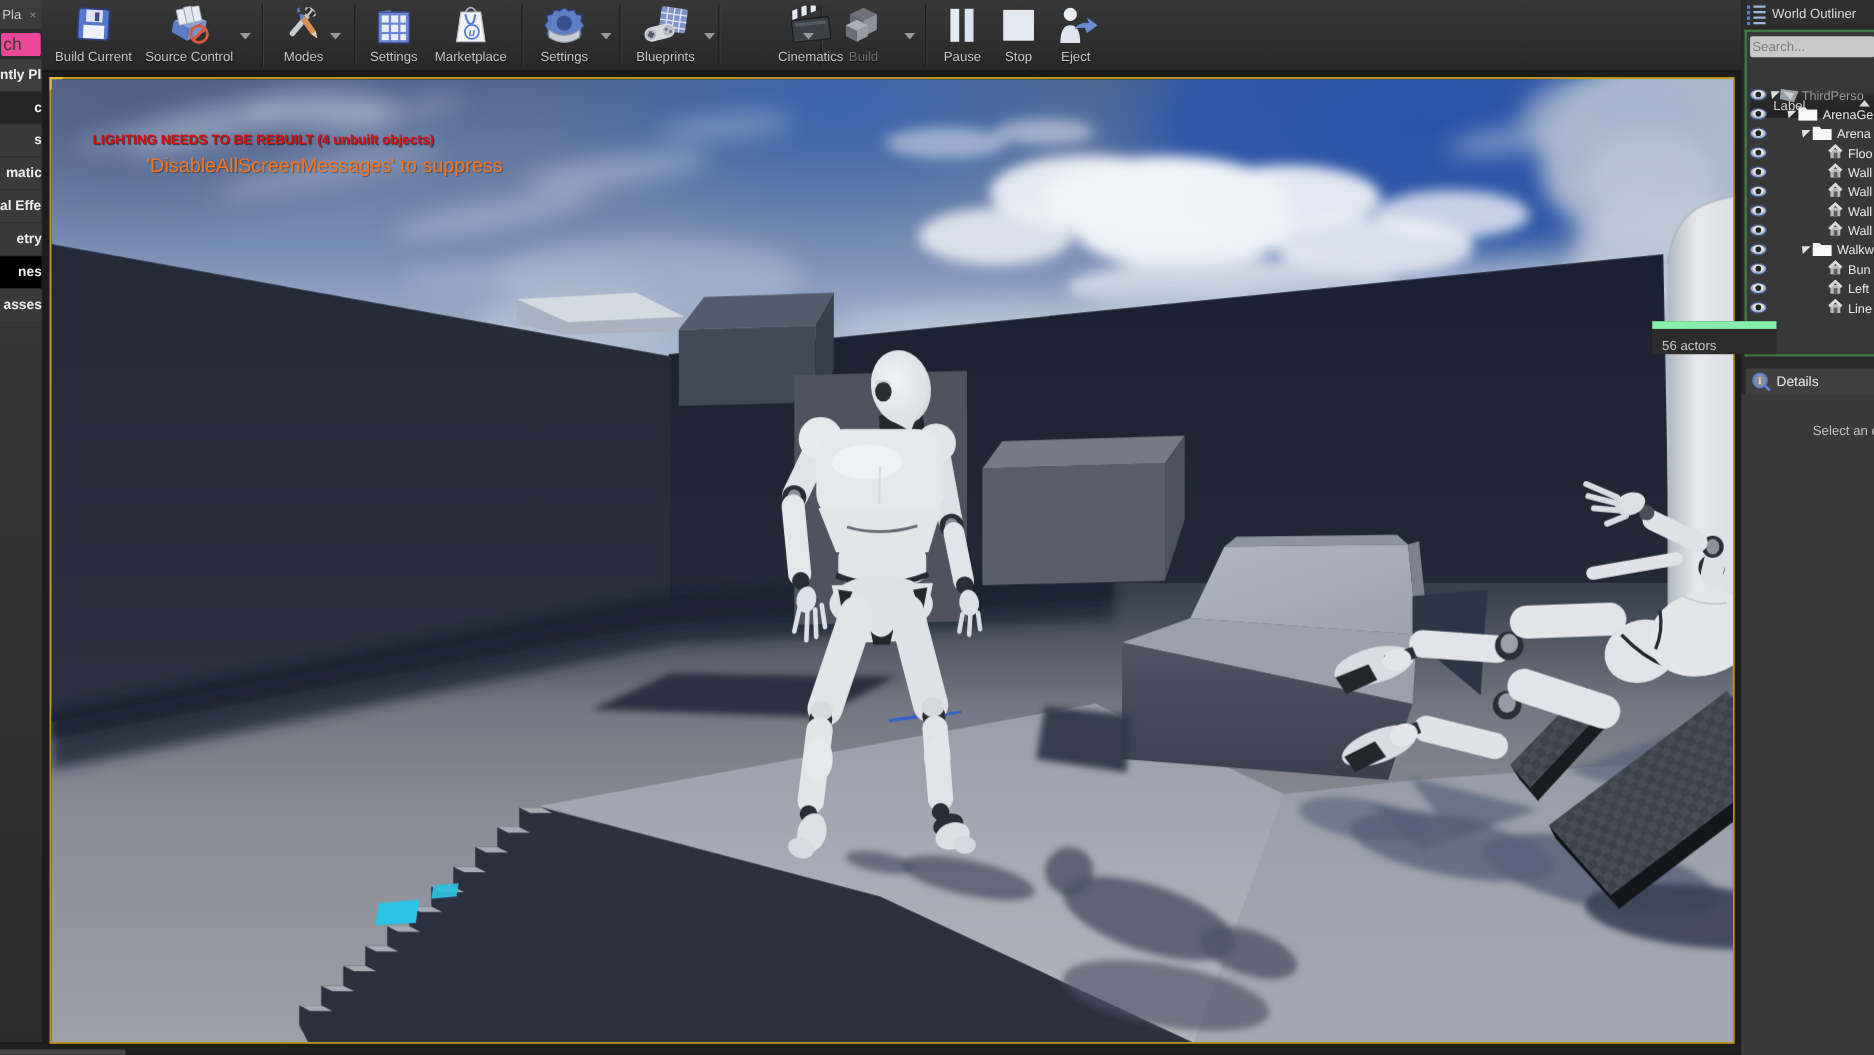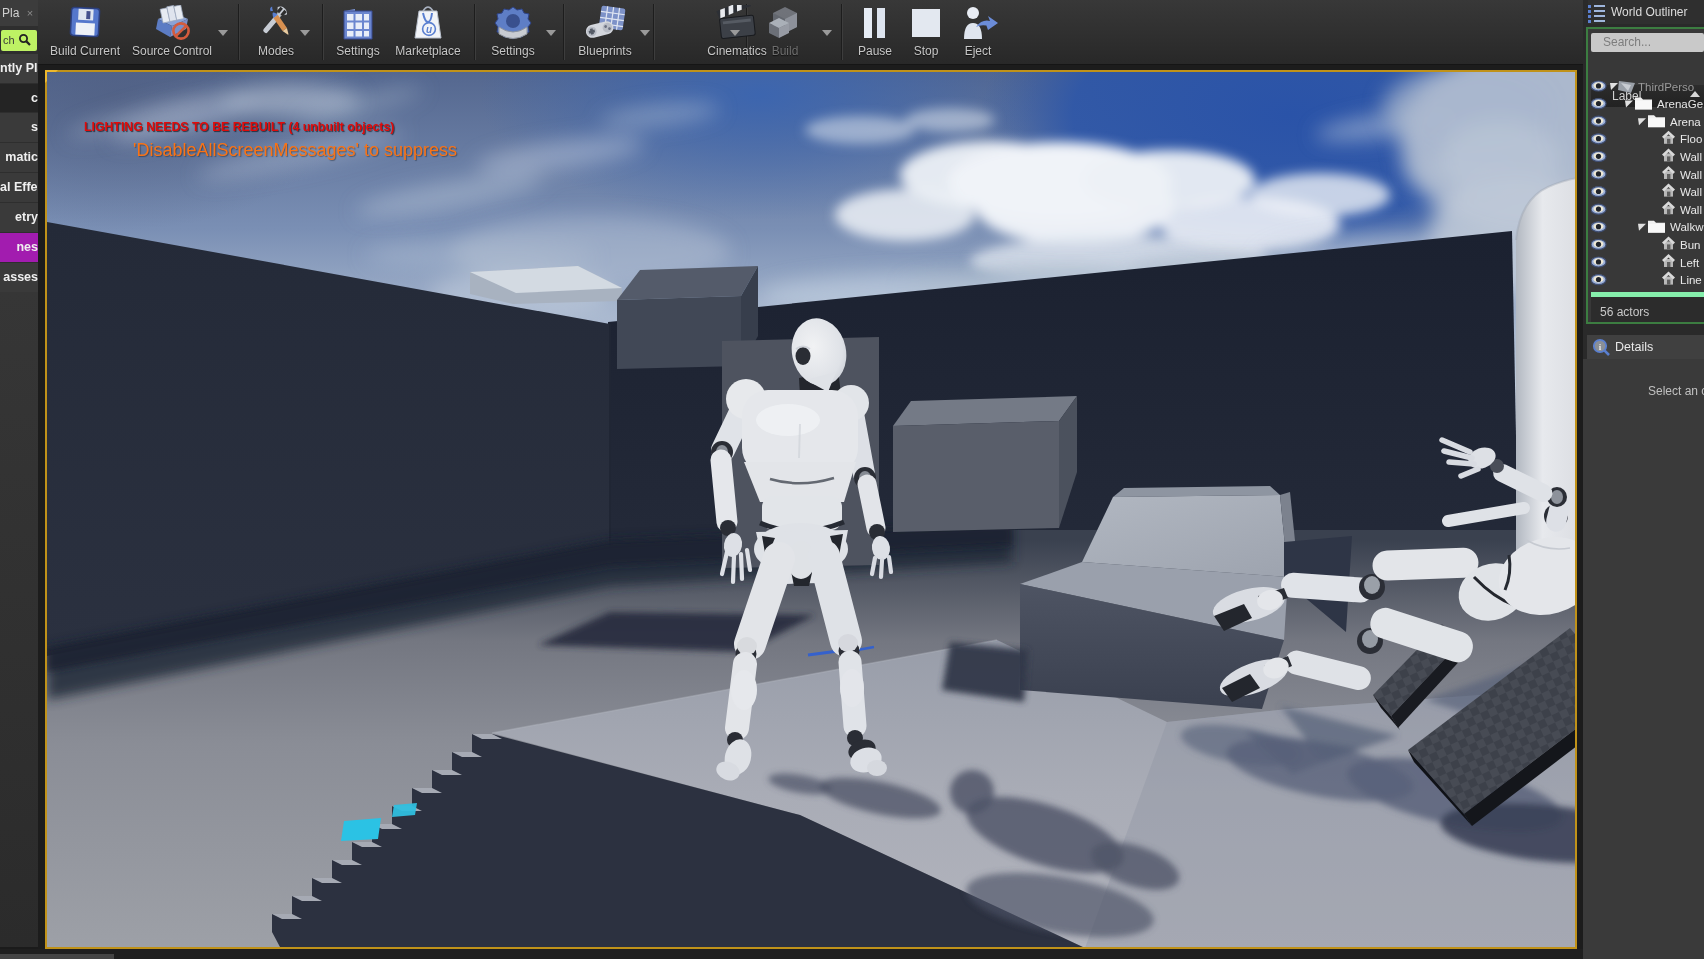--- a/index.html
+++ b/index.html
@@ -4,22 +4,22 @@
 <style>
   * { margin:0; padding:0; box-sizing:border-box; }
   html,body { width:1704px; height:959px; overflow:hidden; background:#1b1b1b;
     font-family:"Liberation Sans", sans-serif; }
   .abs { position:absolute; }
   
   #leftstrip { left:0; top:0; width:38px; height:947px; background:#2e2e2e; overflow:hidden; }
   #ltab { left:0; top:0; width:44px; height:26px; background:#3c3c3c; color:#cfcfcf; font-size:12px;
      line-height:26px; padding-left:2px; }
   #ltab .x { color:#8a8a8a; font-size:11px; margin-left:4px;}
-  #lsearch { left:1px; top:30px; width:36px; height:21px; background:#bef264; border-radius:2px;
-     color:#3a3a3a; font-size:11px; line-height:21px; padding-left:2px;}
+  #lsearch { left:1px; top:30px; width:36px; height:21px; background:#ec4899; border-radius:2px;
+     color:#3a3a3a; font-size:16px; line-height:21px; padding-left:2px;}
   .lrow { left:0; width:38px; height:29px; color:#efefef; font-size:12.5px; font-weight:bold;
       line-height:29px; text-align:right; padding-right:0; white-space:nowrap; overflow:hidden;}
   
   #toolbar { left:38px; top:0; width:1545px; height:65px;
      background:linear-gradient(#383838,#2d2d2d 70%,#282828); border-bottom:1px solid #151515;}
   .tsep { position:absolute; top:4px; width:1px; height:56px; background:#1d1d1d; box-shadow:1px 0 0 #3d3d3d; }
   .tbtn { position:absolute; top:5px; text-align:center; color:#c6c6c6; font-size:12px; white-space:nowrap; }
   .tbtn .lab { margin-top:2px; display:block; text-shadow:0 1px 1px #111;}
   .tbtn svg { display:block; margin:0 auto; }
   .drop { position:absolute; width:0; height:0; border-left:5px solid transparent;
@@ -32,45 +32,45 @@
   .msg1 { left:84px; top:120px; color:#e00b0b; font-size:12.3px; font-weight:bold; text-shadow:1px 1px 1px rgba(0,0,0,.6); }
   .msg2 { left:133px; top:140px; color:#f97316; font-size:18px; font-weight:normal; text-shadow:1px 1px 1px rgba(0,0,0,.35); }
   
   #bottombar { left:0; top:949px; width:1583px; height:10px; background:#1f1f1f; }
   #btab { left:0px; top:954px; width:114px; height:5px; background:#454545; }
   
   #rpanel { left:1583px; top:0; width:121px; height:959px; background:#2a2a2a; }
   #wotab { left:1588px; top:0px; width:116px; height:24px; background:#2f2f2f; color:#dcdcdc; font-size:12px; }
   #outliner { left:1586px; top:27px; width:118px; height:297px; background:#383838; border:2px solid #3c7d41; border-right:none;}
   #osearch { left:1591px; top:33px; width:113px; height:19px; background:#c9c9c9; border-radius:2px;
-      color:#7d7d7d; font-size:12px; line-height:19px; padding-left:12px;}
+      color:#7d7d7d; font-size:12px; line-height:19px; padding-left:2px;}
   #olabel { left:1591px; top:57px; width:113px; height:22px; background:linear-gradient(#2c2c2c,#222222);
       color:#d0d0d0; font-size:12px; line-height:22px; padding-left:21px;margin-top:28px;}
-  #ofoot { left:1591px; top:292px; width:113px; height:30px; background:#2c2c2c; border-top:5px solid #86efac;
+  #ofoot { left:1502px; top:292px; width:113px; height:30px; background:#2c2c2c; border-top:7px solid #86efac;
       color:#c9c9c9; font-size:12px; line-height:30px; padding-left:9px;}
   #dettab { left:1587px; top:335px; width:117px; height:24px; background:#404040; color:#e8e8e8; font-size:12.5px;}
   #detbody { left:1583px; top:359px; width:121px; height:600px; background:#3a3a3a; }
   #selobj { left:1648px; top:384px; color:#c0c0c0; font-size:12px; white-space:nowrap; }
 </style>
 </head>
 <body>
 <div class="abs" id="vpwrap"></div>
 <div class="abs" id="leftstrip">
   <div class="abs" id="ltab">Pla <span class="x">×</span></div>
   <div class="abs" id="lsearch">ch <svg width="13" height="13" style="vertical-align:-2px" viewBox="0 0 13 13">
         <circle cx="5.5" cy="5.5" r="3.6" fill="none" stroke="#222" stroke-width="1.8"></circle>
         <line x1="8.4" y1="8.4" x2="12" y2="12" stroke="#222" stroke-width="2.2"></line>
       </svg></div>
   <div class="abs lrow" style="top:54px;background:#3d3d3d;">ntly Pla</div>
   <div class="abs lrow" style="top:84px;background:#242424;height:28px;">c</div>
   <div class="abs lrow" style="top:113px;background:#3a3a3a;">s</div>
   <div class="abs lrow" style="top:143px;background:#3a3a3a;">matic</div>
   <div class="abs lrow" style="top:173px;background:#3a3a3a;">al Effec</div>
   <div class="abs lrow" style="top:203px;background:#3a3a3a;">etry</div>
-  <div class="abs lrow" style="top:233px;background:#a21caf;">nes</div>
+  <div class="abs lrow" style="top:233px;background:#000000;">nes</div>
   <div class="abs lrow" style="top:263px;background:#3a3a3a;">asses</div>
   <div class="abs" style="top:292px;left:0;width:38px;height:655px;background:linear-gradient(#363636,#2b2b2b);"></div>
 </div>
 <div class="abs" id="toolbar">
 
   <div class="tsep" style="left:200px"></div>
   <div class="tsep" style="left:284px"></div>
   <div class="tsep" style="left:436px"></div>
   <div class="tsep" style="left:525px"></div>
   <div class="tsep" style="left:615px"></div>

